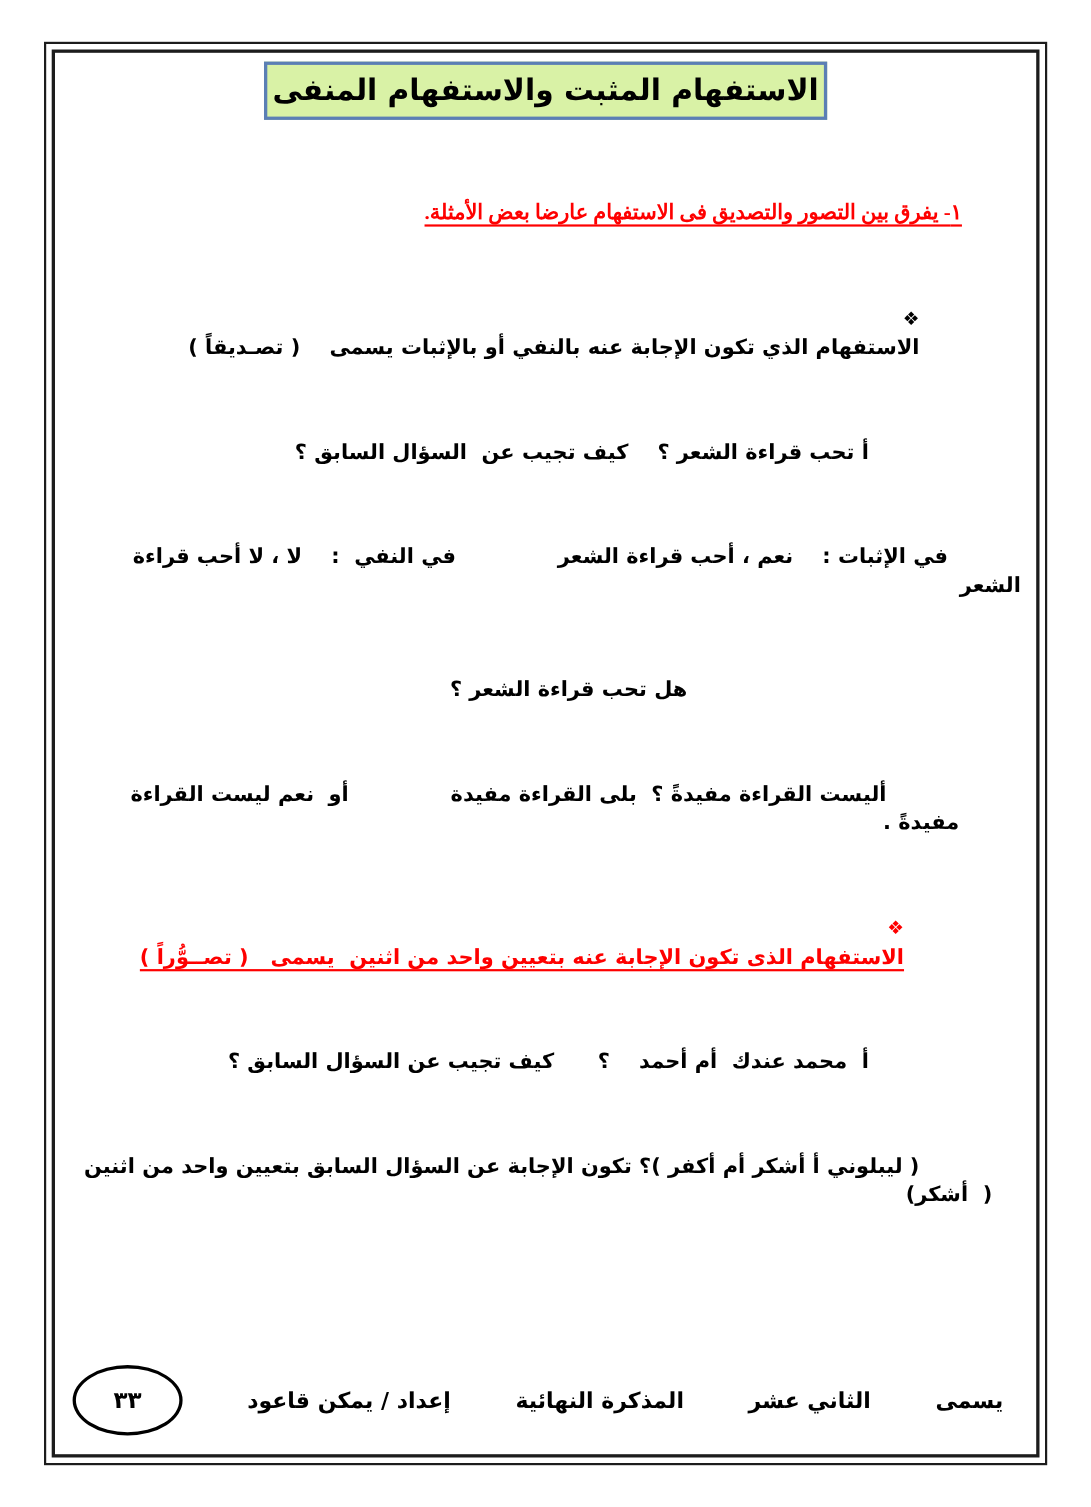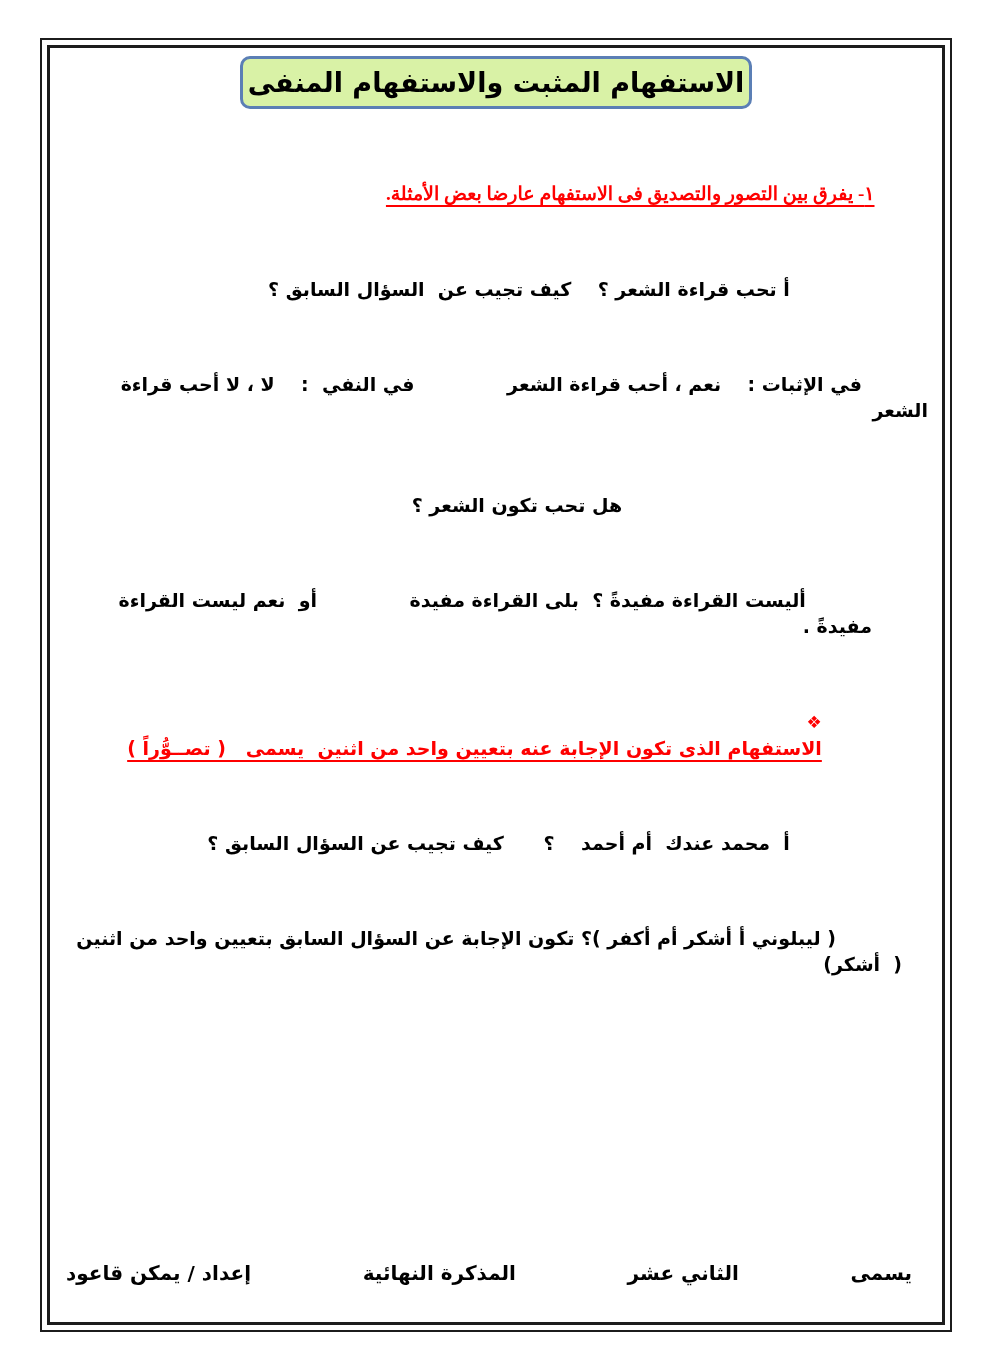--- a/index.html
+++ b/index.html
@@ -14,21 +14,21 @@
   }
   .inner-border {
     position:absolute; top:5px; left:5px; right:5px; bottom:5px;
     border:3px solid #1c1c1c;
   }
   .content {
     position:absolute; inset:0; padding:0 14px; direction:rtl;
   }
   .title-box {
     width:506px; height:47px; margin:8px auto 0;
-    background:#d9f2a6; border:3px solid #5b7fb5; border-radius:10px;
+    background:#d9f2a6; border:3px solid #5b7fb5; border-radius:0;
     display:flex; align-items:center; justify-content:center;
   }
   .title-box span {
     font-size:27px; font-weight:bold; color:#000;
   }
   .ln {
     font-size:19px; font-weight:bold; color:#000;
     line-height:26px; margin:17px 0;
     text-align:right; white-space:pre-wrap;
   }
@@ -64,32 +64,36 @@
       <div class="content">
 
         <div class="title-box">
           <span>الاستفهام المثبت والاستفهام المنفى</span>
         </div>
 
         <div class="ln red first-heading pr-xs">
           <span class="u">١- يفرق بين التصور والتصديق فى الاستفهام عارضا بعض الأمثلة.</span>
         </div>
 
+        <div class="ln pr-s">
+          <span class="bullet-diamond">❖</span>
+          <span>الاستفهام الذي تكون الإجابة عنه بالنفي أو بالإثبات يسمى    ( تصـديقاً )</span>
+        </div>
 
         <div class="ln pr-l">
           <span>أ تحب قراءة الشعر ؟    كيف تجيب عن  السؤال السابق ؟</span>
         </div>
 
         <div class="ln">
           <span>في الإثبات :    نعم ، أحب قراءة الشعر              في النفي  :    لا ، لا أحب قراءة الشعر</span>
         </div>
 
 
         <div class="ln center shift-r">
-          <span>هل تحب تكون الشعر ؟</span>
+          <span>هل تحب قراءة الشعر ؟</span>
         </div>
 
         <div class="ln pr-m">
           <span>أليست القراءة مفيدةً ؟  بلى القراءة مفيدة              أو  نعم ليست القراءة مفيدةً .</span>
         </div>
 
         <div class="ln red pr-b">
           <span class="bullet-diamond">❖</span>
           <span class="u">الاستفهام الذى تكون الإجابة عنه بتعيين واحد من اثنين  يسمى   ( تصــوُّراً )</span>
         </div>
@@ -101,18 +105,21 @@
 
         <div class="ln pr-s">
           <span>( ليبلوني أ أشكر أم أكفر )؟ تكون الإجابة عن السؤال السابق بتعيين واحد من اثنين  (  أشكر)</span>
         </div>
 
         <div class="footer">
           <span class="f-item">يسمى</span>
           <span class="f-item">الثاني عشر</span>
           <span class="f-item">المذكرة النهائية</span>
           <span class="f-item">إعداد / يمكن قاعود</span>
+          <div class="page-oval">
+            <span>٣٣</span>
+          </div>
         </div>
 
       </div>
     </div>
   </div>
 </div>
 
 </body></html>

